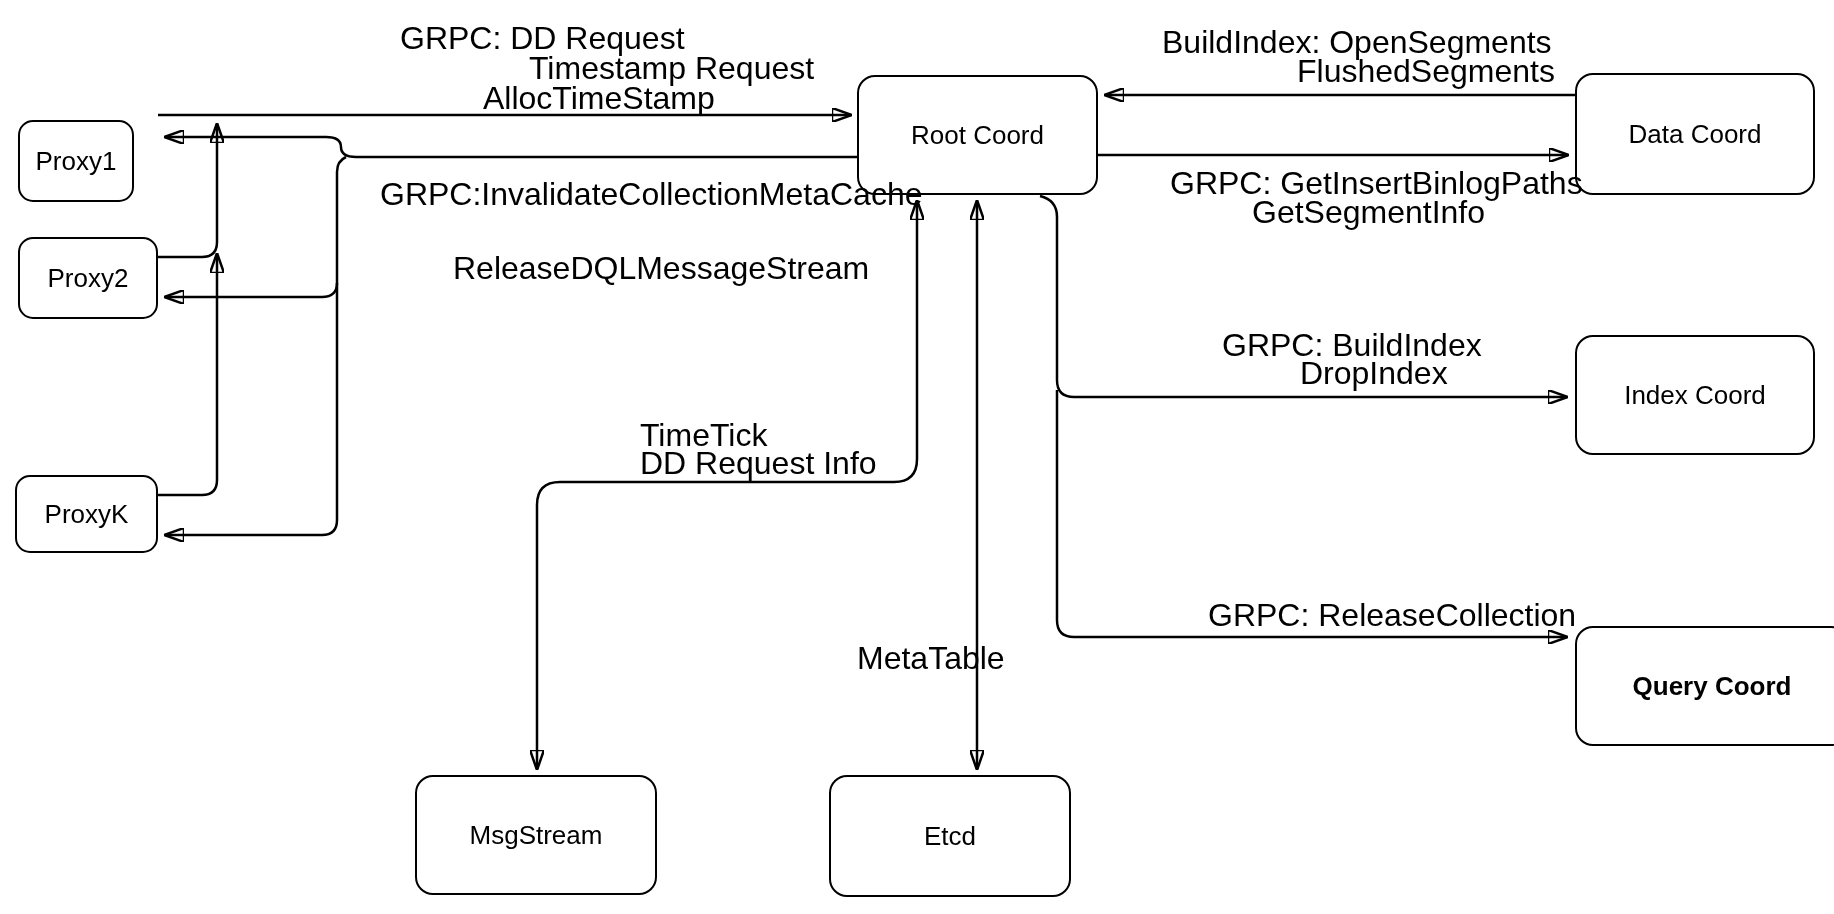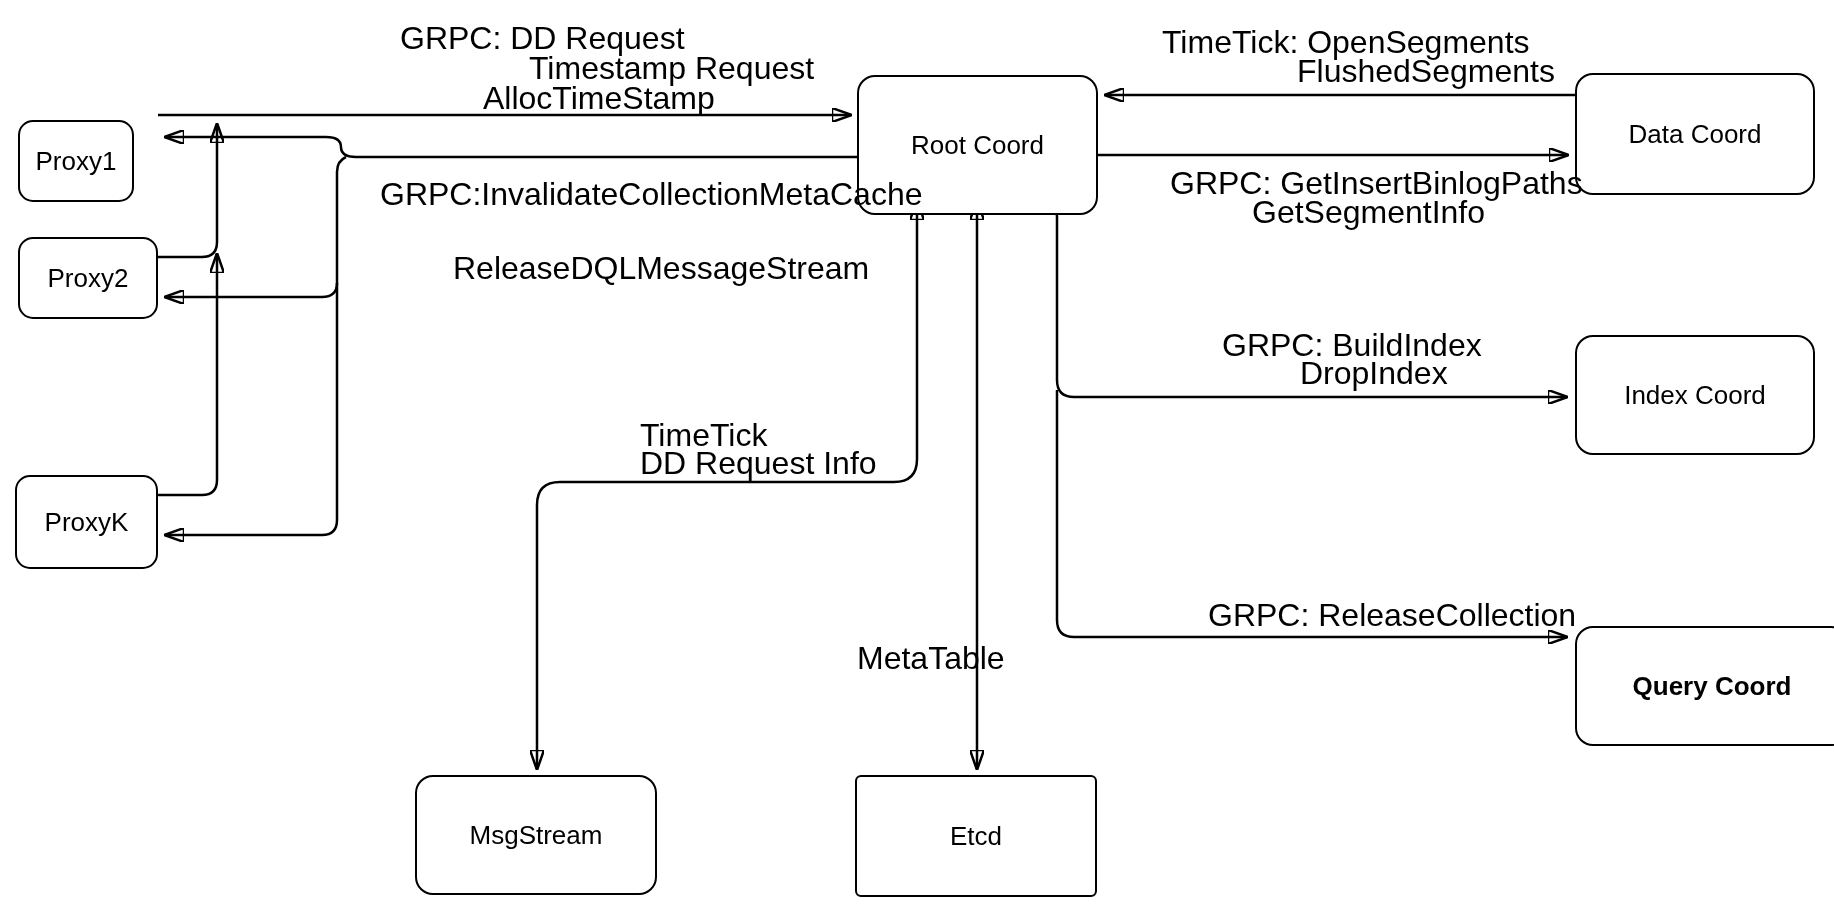--- a/index.html
+++ b/index.html
@@ -25,27 +25,27 @@
   }
   .elabel{
     position:absolute;
     font-size:32px;
     line-height:30px;
     white-space:nowrap;
   }
   
   #n-proxy1   {left:18px;  top:92px;  width:116px; height:82px; border-radius:15px;margin-top:28px;}
   #n-proxy2   {left:18px;  top:237px; width:140px; height:82px; border-radius:15px;}
-  #n-proxyk   {left:15px;  top:475px; width:143px; height:94px; border-radius:15px;}
-  #n-root     {left:857px; top:75px;  width:241px; height:140px;}
+  #n-proxyk   {left:15px;  top:475px; width:143px; height:78px; border-radius:15px;}
+  #n-root     {left:857px; top:75px;  width:241px; height:120px;}
   #n-data     {left:1575px;top:73px;  width:240px; height:122px;}
   #n-index    {left:1575px;top:335px; width:240px; height:120px;}
   #n-query    {left:1575px;top:626px; width:274px; height:120px;font-weight:bold;}
   #n-msgstream{left:415px; top:775px; width:242px; height:120px;}
-  #n-etcd     {left:855px; top:775px; width:242px; height:122px;border-radius:6px;}
+  #n-etcd     {left:829px; top:775px; width:242px; height:122px;}
   
   #l-p2r-1{left:400px; top:23px;}
   #l-p2r-2{left:483px; top:53px;margin-left:46px;}
   #l-p2r-3{left:483px; top:83px;}
   #l-r2p-1{left:380px; top:179px;}
   #l-r2p-2{left:453px; top:209px;margin-top:44px;}
   #l-d2r-1{left:1162px;top:27px;}
   #l-d2r-2{left:1297px;top:56px;}
   #l-r2d-1{left:1170px;top:168px;}
   #l-r2d-2{left:1252px;top:197px;}
@@ -121,21 +121,21 @@
     <span>Etcd</span>
   </div>
 
   <div class="elabel" id="l-p2r-1">GRPC: DD Request</div>
   <div class="elabel" id="l-p2r-2">Timestamp Request</div>
   <div class="elabel" id="l-p2r-3">AllocTimeStamp</div>
 
   <div class="elabel" id="l-r2p-1">GRPC:InvalidateCollectionMetaCache</div>
   <div class="elabel" id="l-r2p-2">ReleaseDQLMessageStream</div>
 
-  <div class="elabel" id="l-d2r-1">TimeTick: OpenSegments</div>
+  <div class="elabel" id="l-d2r-1">BuildIndex: OpenSegments</div>
   <div class="elabel" id="l-d2r-2">FlushedSegments</div>
 
   <div class="elabel" id="l-r2d-1">GRPC: GetInsertBinlogPaths</div>
   <div class="elabel" id="l-r2d-2">GetSegmentInfo</div>
 
   <div class="elabel" id="l-r2i-1">GRPC: BuildIndex</div>
   <div class="elabel" id="l-r2i-2">DropIndex</div>
 
   <div class="elabel" id="l-r2q-1">GRPC: ReleaseCollection</div>
 

